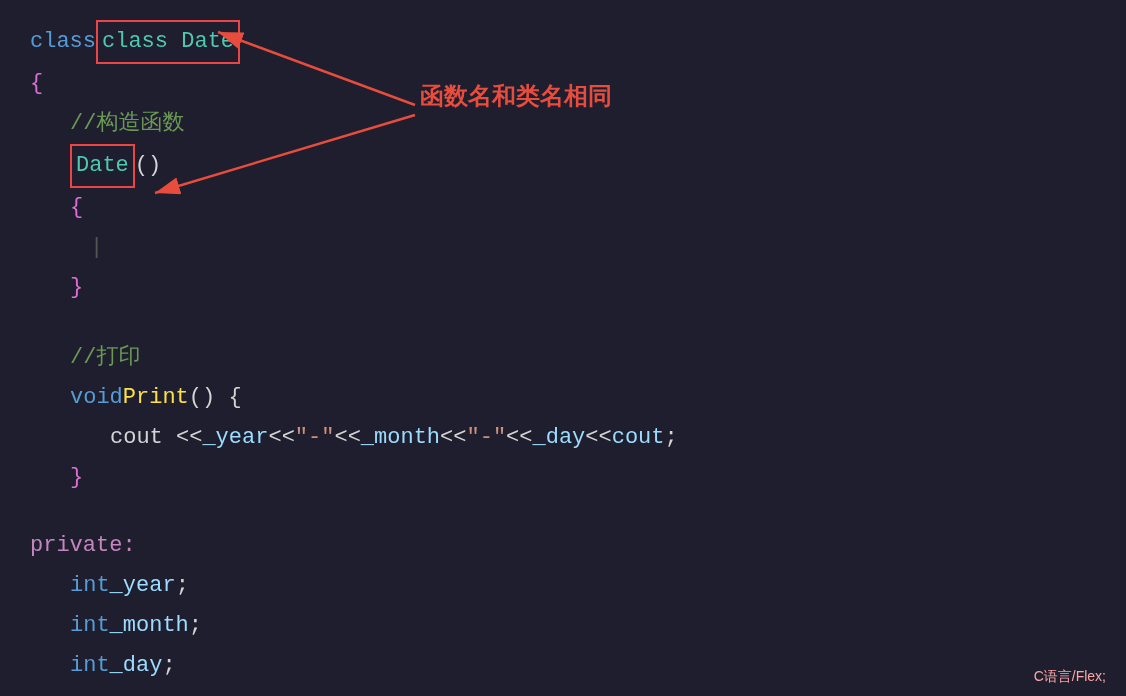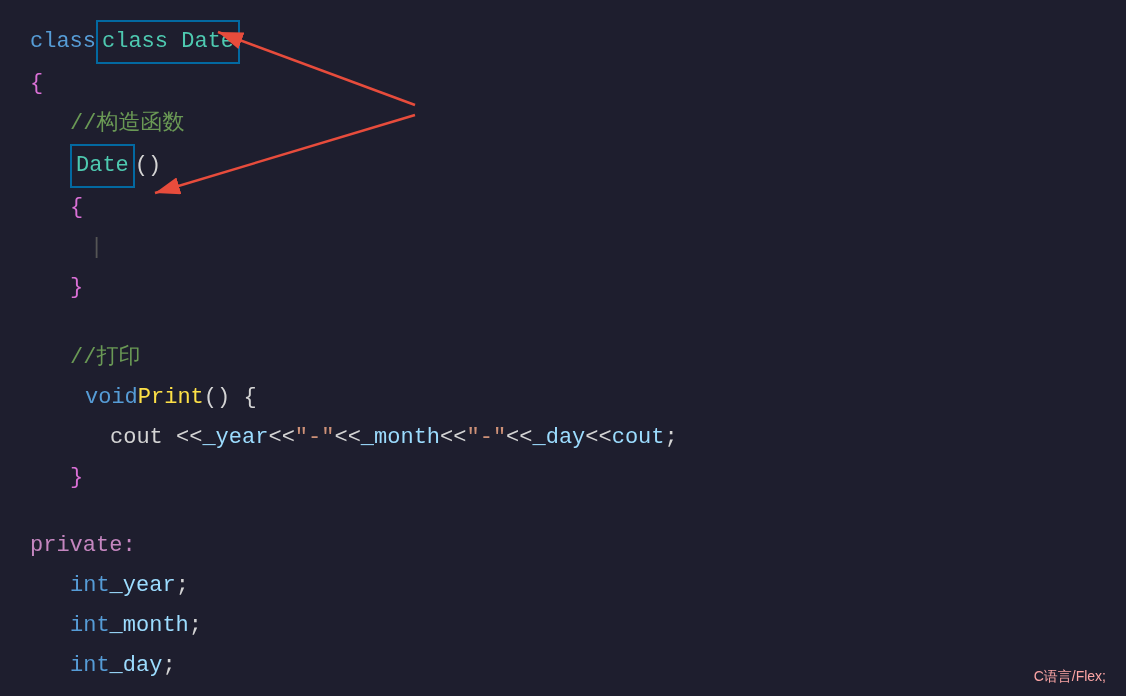--- a/index.html
+++ b/index.html
@@ -24,30 +24,30 @@
     }
     .line {
       display: flex;
       align-items: center;
       position: relative;
     }
     .kw-class { color: #569cd6; }
     .class-name { color: #4ec9b0; }
     .kw-public { color: #c586c0; }
     .kw-private { color: #c586c0; margin-top: 28px; }
-    .kw-void { color: #569cd6; margin-left: 15px; }
+    .kw-void { color: #569cd6; }
     .kw-int { color: #569cd6; }
     .comment { color: #6a9955; }
     .func-name { color: #fde047; }
     .brace { color: #da70d6; }
     .string { color: #ce9178; }
     .var { color: #9cdcfe; }
     .normal { color: #d4d4d4; }
     .date-box {
-      border: 2px solid #0369a1;
+      border: 2px solid #ef4444;
       padding: 0 4px;
       display: inline-block;
     }
     .annotation-text {
       color: #e74c3c;
       font-family: 'Microsoft YaHei', 'SimHei', sans-serif;
       font-size: 24px;
       font-weight: bold;
       position: absolute;
       top: 80px;
@@ -163,20 +163,21 @@
     </div>
 
     <div class="line indent1">
       <span class="kw-int">int </span>
       <span class="var">_day</span>
       <span class="normal">;</span>
     </div>
 
   </div>
 
+  <div class="annotation-text">函数名和类名相同</div>
 
   <svg class="arrows-overlay" viewBox="0 0 1126 696" preserveAspectRatio="none">
 
     <defs>
       <marker id="arrowhead" markerWidth="10" markerHeight="7" refX="10" refY="3.5" orient="auto">
         <polygon points="0 0, 10 3.5, 0 7" fill="#e74c3c"></polygon>
       </marker>
     </defs>
 
     <line x1="415" y1="105" x2="218" y2="32" stroke="#e74c3c" stroke-width="2.5" marker-end="url(#arrowhead)"></line>

